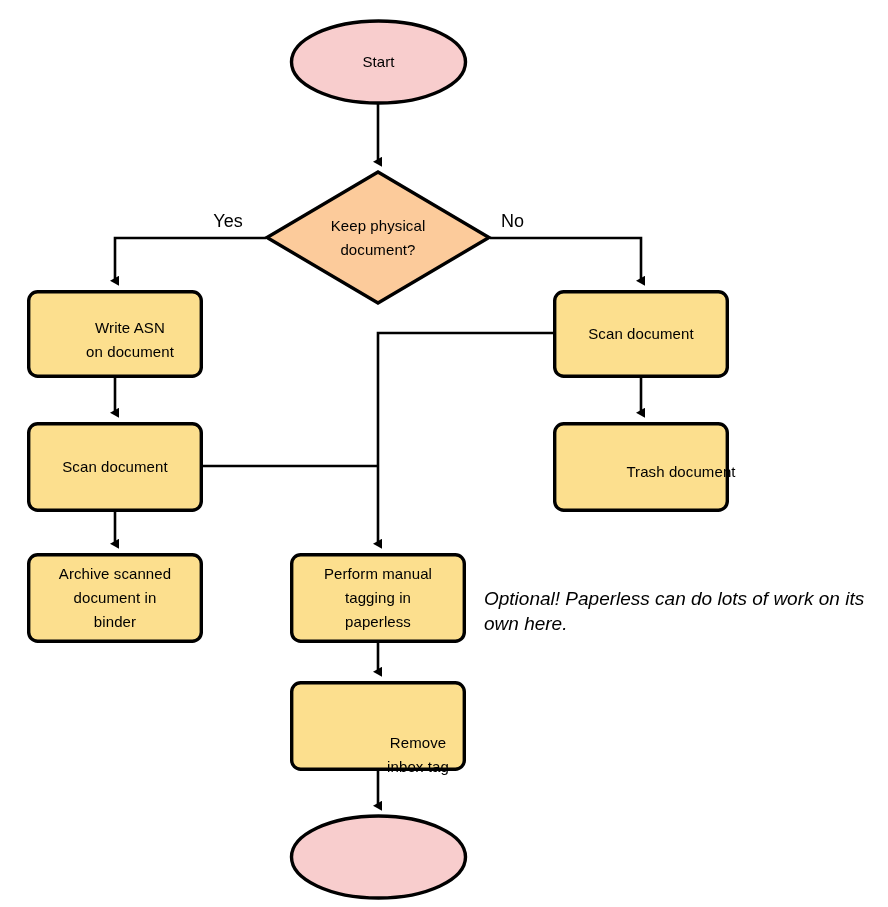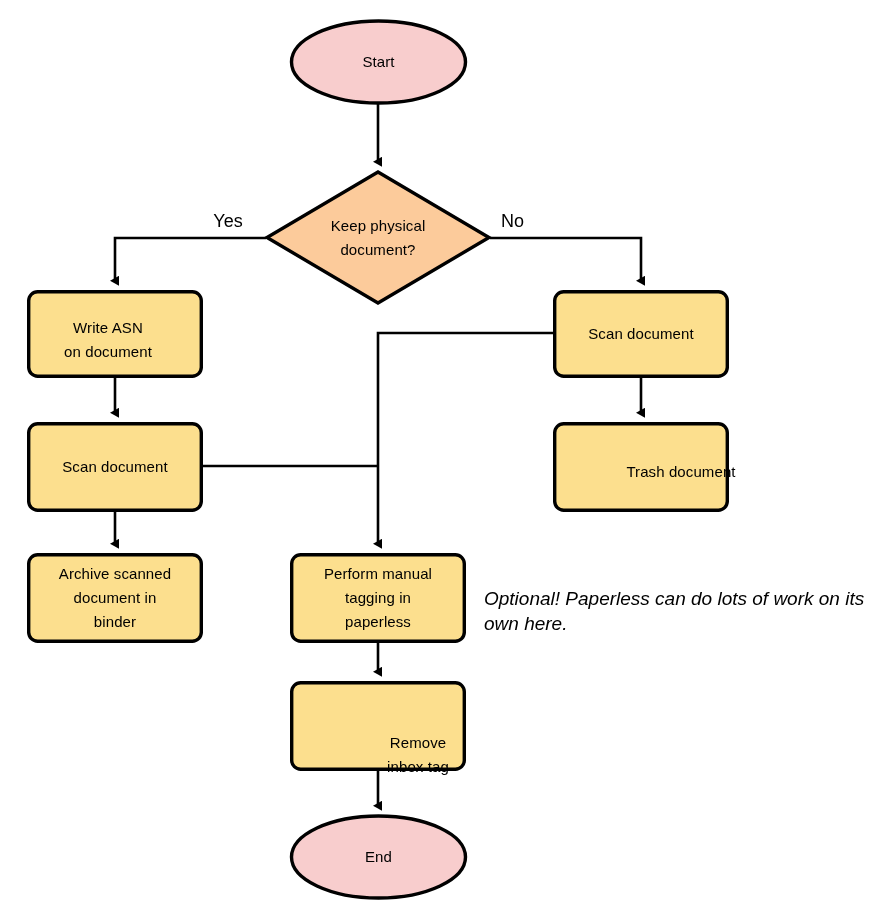--- a/index.html
+++ b/index.html
@@ -114,41 +114,40 @@
 
       <ellipse cx="378.5" cy="857" rx="87" ry="41" fill="#f8cdcd"></ellipse>
     </g>
   </svg>
 
   <div class="node-label" style="left:290px; top:20px; width:177px; height:84px;">Start</div>
 
   <div class="node-label" style="left:266px; top:171px; width:224px; height:133px;">Keep physical
 document?</div>
 
-  <div class="node-label" style="left:20px; top:290px; width:176px; height:100px;">Write ASN
+  <div class="node-label" style="left:42px; top:290px; width:176px; height:100px;">Write ASN
 on document</div>
 
   <div class="node-label" style="left:27px; top:422px; width:176px; height:90px;">Scan document</div>
 
   <div class="node-label" style="left:27px; top:553px; width:176px; height:90px;">Archive scanned
 document in
 binder</div>
 
   <div class="node-label" style="left:553px; top:290px; width:176px; height:88px;">Scan document</div>
 
   <div class="node-label" style="left:553px; top:422px; width:176px; height:100px;margin-left:40px;">Trash document</div>
 
   <div class="node-label" style="left:290px; top:553px; width:176px; height:90px;">Perform manual
 tagging in
 paperless</div>
 
   <div class="node-label" style="left:290px; top:710px; width:176px; height:90px;margin-left:40px;">Remove
 inbox tag</div>
 
-  <div class="node-label" style="left:290px; top:815px; width:177px; height:84px;">End</div>
 
   <div class="edge-label" style="left:196px; top:209px; width:64px; height:24px;">Yes</div>
 
   <div class="edge-label" style="left:501px; top:209px; width:52px; height:24px; justify-content:flex-start;">No</div>
 
   <div class="note-text" style="left:484px; top:586px; width:400px; height:60px;">Optional! Paperless can do lots of work on its own here.</div>
 
 </div>
 
 </body></html>

